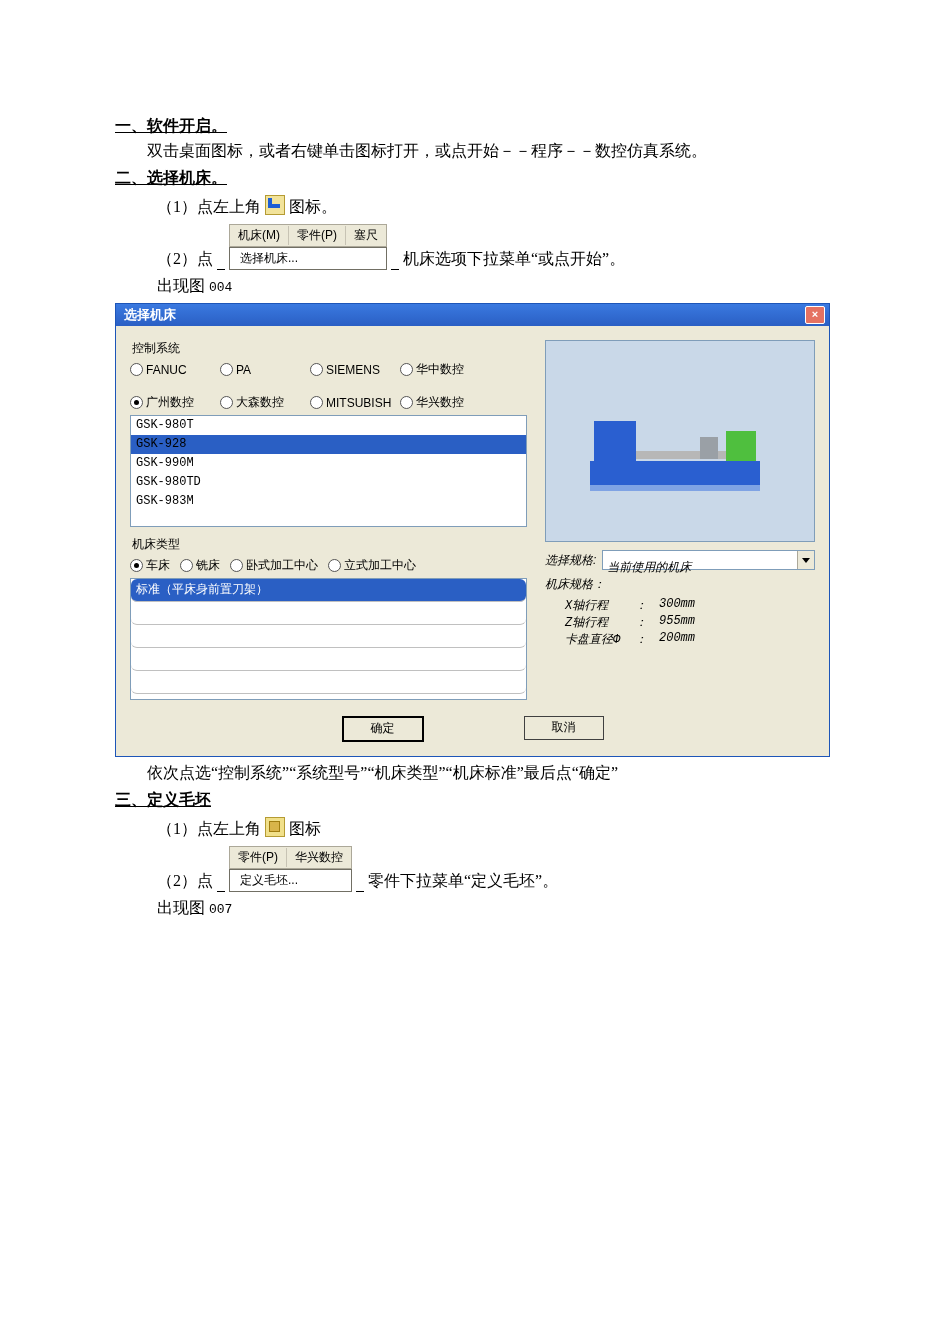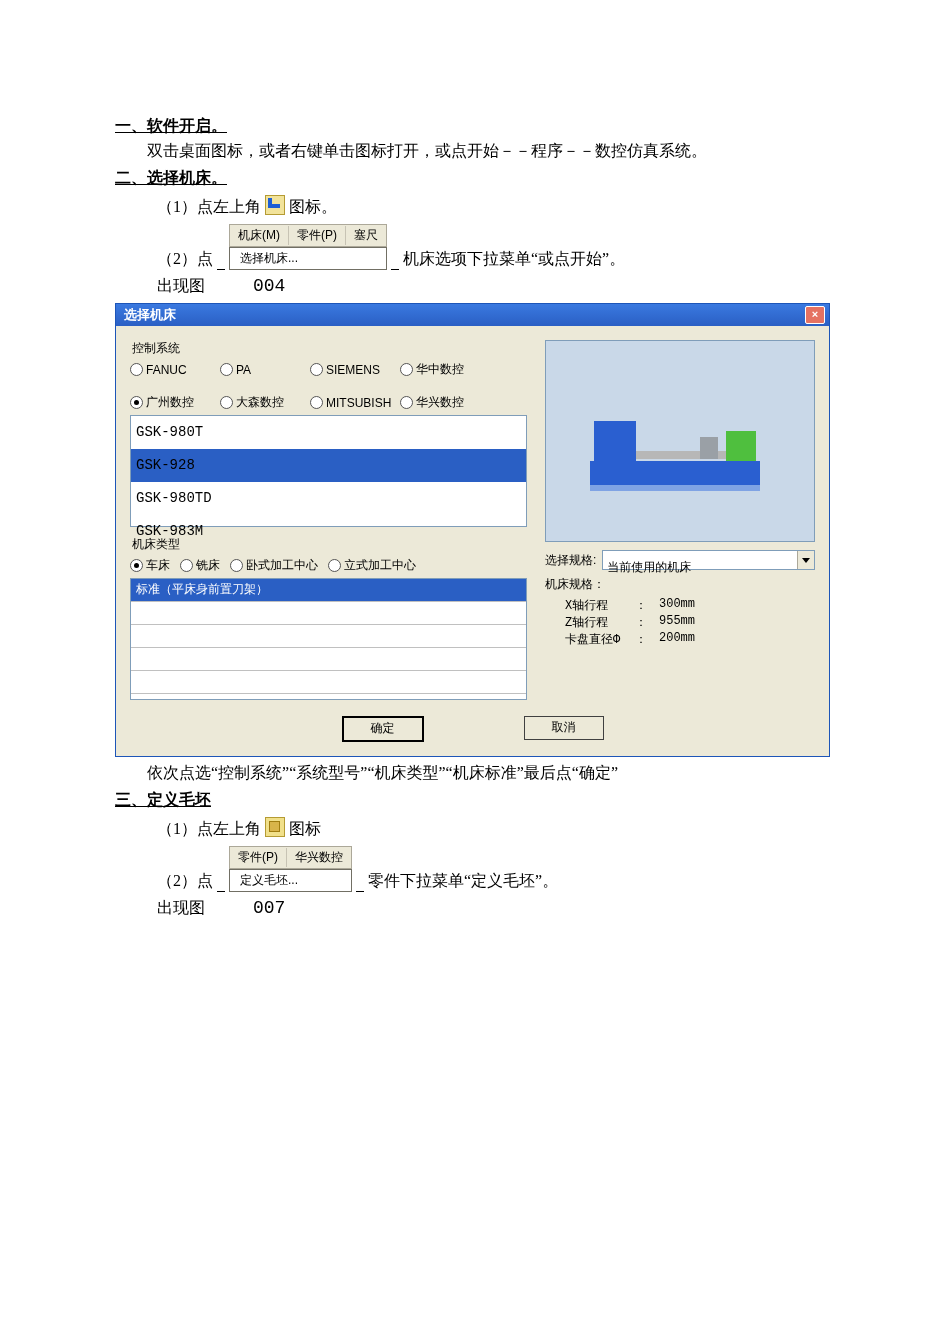--- a/index.html
+++ b/index.html
@@ -12,41 +12,41 @@
   .inline-icon{display:inline-block;width:18px;height:18px;vertical-align:text-bottom;background:#f2e39a;border:1px solid #b59b33;position:relative;}
   .inline-icon.machine::after{content:"";position:absolute;left:2px;top:8px;width:12px;height:4px;background:#1e5fd4;}
   .inline-icon.machine::before{content:"";position:absolute;left:2px;top:2px;width:4px;height:6px;background:#1e5fd4;}
   .inline-icon.box{background:#f1e08a;border:1px solid #b59b33;}
   .inline-icon.box::after{content:"";position:absolute;left:3px;top:3px;width:9px;height:9px;background:#d8b44a;border:1px solid #a17e11;}
   .menuimg{display:inline-block;vertical-align:middle;}
   .menuimg .bar{font-family:"MS Sans Serif","SimSun",sans-serif;font-size:12px;background:#ece9d8;border:1px solid #aca899;padding:1px 0;}
   .menuimg .bar span{display:inline-block;padding:1px 8px;border-right:1px solid #c7c3b4;}
   .menuimg .drop{font-family:"MS Sans Serif","SimSun",sans-serif;font-size:12px;background:#fff;border:1px solid #716f64;padding:2px 10px;text-align:left;}
   .underline-gap{display:inline-block;border-bottom:1px solid #000;min-width:20px;vertical-align:bottom;}
-  .small{font-size:18px;font-family:"SimSun","宋体",serif;margin-left:44px;}
+  .small{font-size:13px;font-family:"SimSun","宋体",serif;}
 
   
   .dialog{margin:6px 0 6px 0;border:1px solid #1d55b8;background:#ece9d8;font-family:"SimSun","MS Sans Serif",sans-serif;font-size:12px;}
   .dlg-titlebar{height:22px;background:linear-gradient(#3a79e0,#2a5fc4);color:#fff;font-weight:bold;display:flex;align-items:center;padding:0 4px 0 8px;justify-content:space-between;font-size:13px;}
   .closebtn{width:18px;height:16px;background:#e57262;border:1px solid #fff;color:#fff;font-size:11px;line-height:14px;text-align:center;border-radius:2px;font-family:Arial,sans-serif;}
   .dlg-body{display:flex;padding:14px 14px 10px 14px;gap:18px;}
   .col-left{flex:1;min-width:0;}
-  .col-right{width:270px;}
+  .col-right{width:270px;font-style:italic;}
   .group-label{margin:0 0 4px 2px;}
   .radios{display:flex;flex-wrap:wrap;gap:16px 4px;margin-bottom:4px;}
   .radio{display:flex;align-items:center;gap:3px;width:86px;}
   .radio .dot{width:11px;height:11px;border:1px solid #555;border-radius:50%;background:#fff;display:inline-flex;align-items:center;justify-content:center;}
   .radio.sel .dot::after{content:"";width:5px;height:5px;border-radius:50%;background:#000;}
   .radiorow{display:flex;gap:0 2px;margin-bottom:4px;}
   .radiorow .radio{width:auto;margin-right:8px;}
   .listbox{border:1px solid #7f9db9;background:#fff;height:110px;}
-  .listbox .item{padding:8px 5px;font-family:"Courier New","SimSun",monospace;font-size:14px;border-bottom:1px solid transparent;}
+  .listbox .item{padding:2px 5px;font-family:"Courier New","SimSun",monospace;font-size:12px;border-bottom:1px solid transparent;}
   .listbox .item.sel{background:#2a5fc4;color:#000000;}
   .listbox2{border:1px solid #7f9db9;background:#fff;height:120px;}
-  .listbox2 .item{padding:2px 5px;font-size:12px;height:18px;border-bottom:1px solid #c0c0c0;}
+  .listbox2 .item{padding:2px 5px;font-size:12px;height:18px;border-bottom:1px solid #c0c0c0;border-radius:6px;}
   .listbox2 .item.sel{background:#2a5fc4;color:#fff;}
   .preview{border:1px solid #7f9db9;background:#c9d8e8;height:200px;position:relative;overflow:hidden;}
   .specrow{display:flex;align-items:center;gap:6px;margin:8px 0 6px 0;}
   .selectbox{flex:1;display:flex;border:1px solid #7f9db9;background:#fff;height:18px;}
   .selectbox .txt{flex:1;padding:8px 4px;}
   .selectbox .arrow{width:16px;background:#ece9d8;border-left:1px solid #aca899;display:flex;align-items:center;justify-content:center;}
   .selectbox .arrow::after{content:"";border-left:4px solid transparent;border-right:4px solid transparent;border-top:5px solid #000;}
   .spec-list{margin:4px 0 0 20px;font-family:"SimSun","Courier New",monospace;font-size:12px;}
   .spec-list .row{display:flex;}
   .spec-list .lab{width:70px;}
@@ -131,20 +131,21 @@
               <span>MITSUBISH</span>
             </div>
           <div class="radio">
               <span class="dot"></span>
               <span>华兴数控</span>
             </div>
         </div>
         <div class="listbox">
           <div class="item">GSK-980T</div>
           <div class="item sel">GSK-928</div>
+          <div class="item">GSK-990M</div>
           <div class="item">GSK-980TD</div>
           <div class="item">GSK-983M</div>
         </div>
         <div class="group-label" style="margin-top:9px">机床类型</div>
         <div class="radiorow">
           <div class="radio sel">
               <span class="dot"></span>
               <span>车床</span>
             </div>
           <div class="radio">

